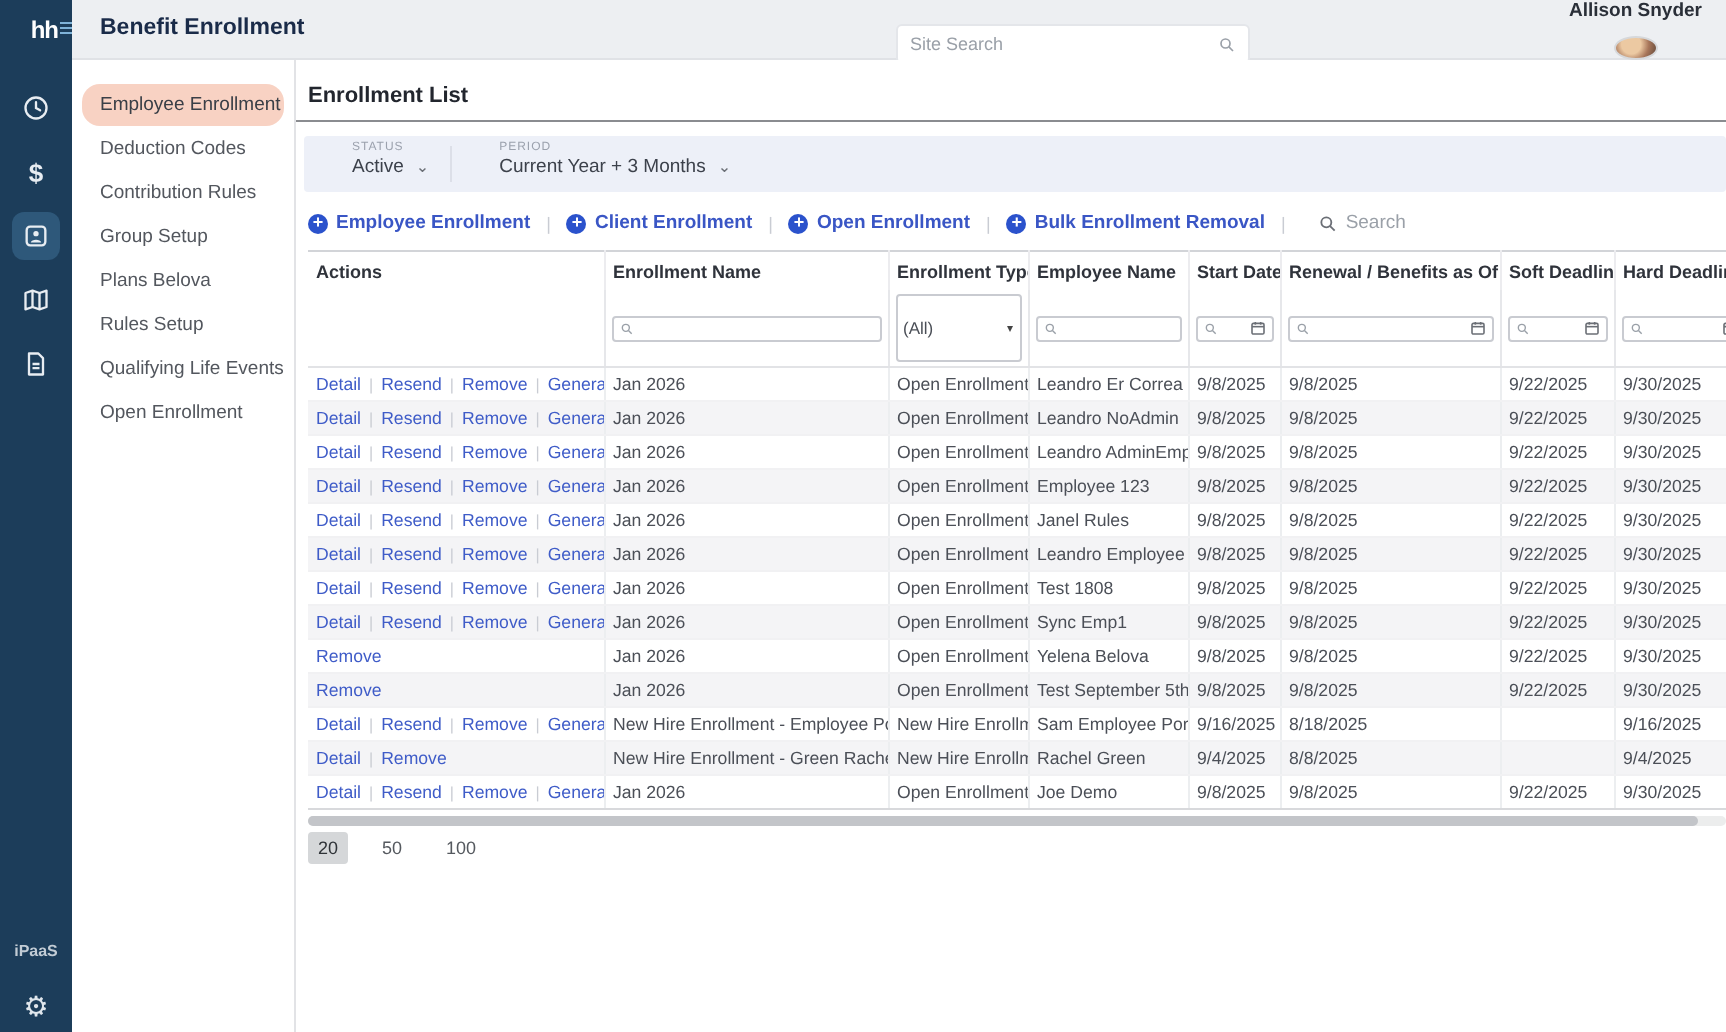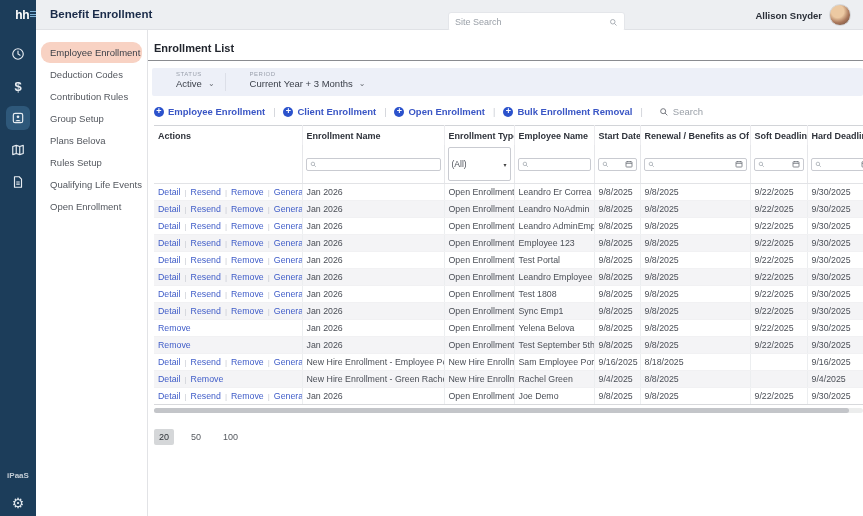--- a/index.html
+++ b/index.html
@@ -25,21 +25,21 @@
   
   .topbar { position:absolute; left:36px; top:0; width:827px; height:30px; background:#edeff2;
     border-bottom:1px solid #e0e2e6; }
   .app-title { position:absolute; left:14px; top:8px; font-size:11.5px; font-weight:bold; color:#1a2b49; }
   .site-search { position:absolute; left:412px; top:12px; width:177px; height:20px; background:#fff;
     border:1px solid #e4e6ea; border-radius:3px; display:flex; align-items:center; padding:0 6px; }
   .site-search input { border:none; outline:none; flex:1; font-size:9px; color:#555;
     font-family:"Liberation Sans", sans-serif; background:transparent; }
   .site-search input::placeholder { color:#9aa0a8; }
   .site-search svg { width:9px; height:9px; flex:none; }
-  .user { position:absolute; right:12px; top:0; height:30px; display:flex; align-items:center; gap:7px; }
+  .user { position:absolute; right:12px; top:0; height:30px; display:flex; align-items:center; gap:7px;flex-direction:column; }
   .user-name { font-size:9.5px; font-weight:bold; color:#2a2f38; }
   .avatar { width:22px; height:22px; border-radius:50%; cursor:pointer;
     background:radial-gradient(circle at 38% 32%, #ecc9a2 0 34%, #a8765a 62%, #5d4538 100%);
     border:1px solid #d6d8db; }
 
   
   .subsidebar { position:absolute; left:36px; top:30px; width:112px; height:486px; background:#fff;
     border-right:1px solid #e2e3e6; padding-top:12px; }
   .menu-item { height:21px; margin:0 5px 1px 5px; padding-left:9px; display:flex; align-items:center;
     font-size:9.5px; color:#53575e; border-radius:9px; cursor:pointer; white-space:nowrap; }
@@ -89,21 +89,21 @@
   tbody td { height:17px; padding:0 4px; font-size:8.8px; color:#4b4f57;
     border-right:1px solid #eceef0; border-bottom:1px solid #f1f1f3; white-space:nowrap; overflow:hidden; }
   tbody tr:nth-child(even) { background:#f4f4f6; }
   tbody tr:last-child td { border-bottom:1px solid #d8d9dc; }
   .row-link { color:#3f5cc8; cursor:pointer; text-decoration:none; }
   .td-actions .sep { margin:0 4px; font-size:8px; }
 
   .hscrollbar { margin:3px 0 0 6px; width:709px; height:5px; background:#eceded; border-radius:3px; }
   .hthumb { width:98%; height:5px; background:#c3c5c9; border-radius:3px; cursor:grab; }
 
-  .pagination { margin:16px 0 0 6px; display:flex; align-items:flex-end; gap:12px; font-size:9px; color:#55595f; }
+  .pagination { margin:3px 0 0 6px; display:flex; align-items:flex-end; gap:12px; font-size:9px; color:#55595f; }
   .page-opt { cursor:pointer; padding:3px 5px; }
   .page-opt.selected { background:#d5d7d9; border-radius:2px; color:#2f3338; }
 </style>
 </head>
 <body>
 
 <div class="rail">
   <div class="logo">
     <span>hh</span>
       <span class="logo-mark"></span>
@@ -372,21 +372,21 @@
           <td>Employee 123</td>
           <td>9/8/2025</td>
           <td>9/8/2025</td>
           <td>9/22/2025</td>
           <td>9/30/2025</td>
         </tr>
         <tr>
           <td class="td-actions"><a class="row-link">Detail</a><span class="sep">|</span><a class="row-link">Resend</a><span class="sep">|</span><a class="row-link">Remove</a><span class="sep">|</span><a class="row-link">Generate Link</a></td>
           <td>Jan 2026</td>
           <td>Open Enrollment</td>
-          <td>Test Portal</td>
+          <td>Janel Rules</td>
           <td>9/8/2025</td>
           <td>9/8/2025</td>
           <td>9/22/2025</td>
           <td>9/30/2025</td>
         </tr>
         <tr>
           <td class="td-actions"><a class="row-link">Detail</a><span class="sep">|</span><a class="row-link">Resend</a><span class="sep">|</span><a class="row-link">Remove</a><span class="sep">|</span><a class="row-link">Generate Link</a></td>
           <td>Jan 2026</td>
           <td>Open Enrollment</td>
           <td>Leandro Employee</td>

